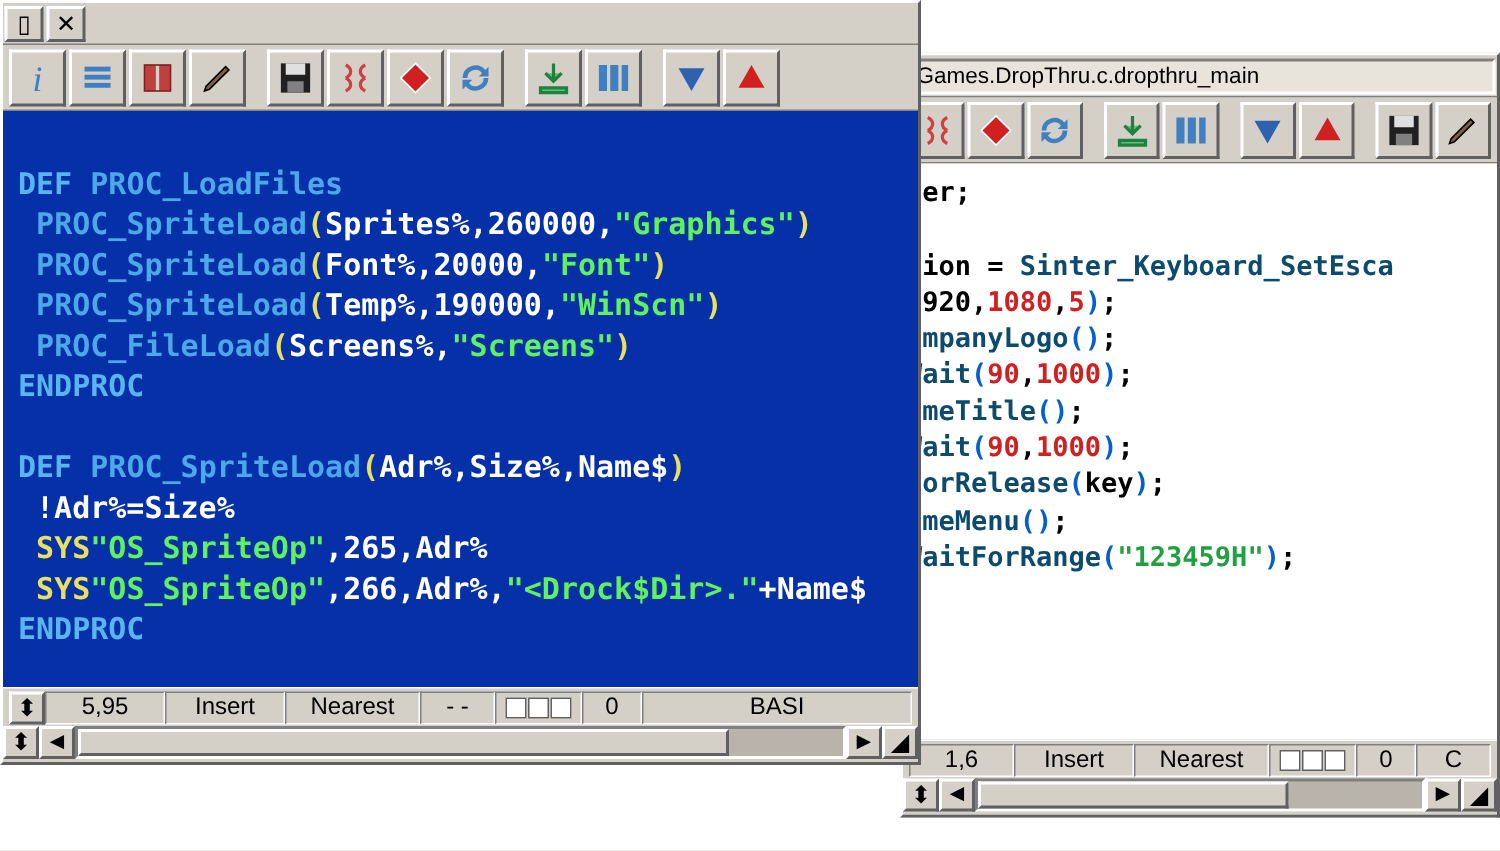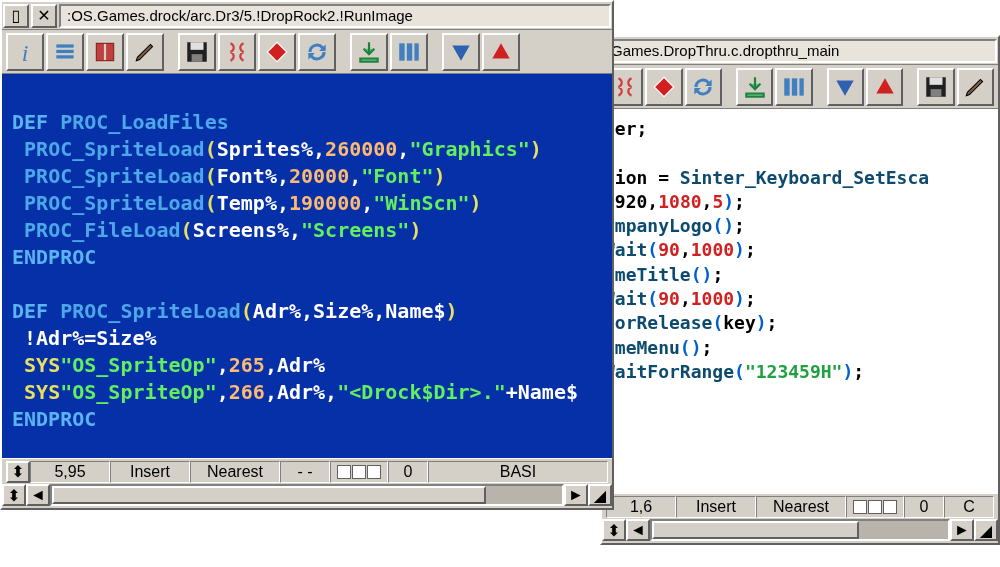--- a/index.html
+++ b/index.html
@@ -79,21 +79,21 @@
   line-height: 1.35;
   overflow: hidden;
   white-space: pre;
 }
 .ed-blue { background: #0630a8; color: #fff; }
 .ed-white { background: #fff; color: #000; font-size: 18px; padding-left: 2px; }
 
 .tk-def    { color: #5ab4f0; }
 .tk-proc   { color: #4ca8e8; }
 .tk-paren  { color: #e8e060; }
-.tk-num    { color: #fdba74; }
+.tk-num    { color: #ffffff; }
 .tk-str    { color: #60f060; }
 .tk-sys    { color: #e8e060; }
 .tk-white  { color: #fff; }
 .cw-plain{ color: #000; }
 .cw-call { color: #0c4a6e; }
 .cw-num  { color: #d02020; }
 .cw-str  { color: #20a040; }
 .cw-paren{ color: #0060d0; }
 
 .statusbar {
@@ -222,21 +222,20 @@
       </div>
     <div class="scroll-btn">►</div>
     <div class="scroll-btn">◢</div>
   </div>
 </div>
 
 <div class="window win-left">
   <div class="titlebar">
     <div class="title-btn">▯</div>
     <div class="title-btn">✕</div>
-    <div class="title-text">:OS.Games.drock/arc.Dr3/5.!DropRock2.!RunImage</div>
   </div>
   <div class="toolbar">
     <div class="tool-btn">
         <svg viewBox="0 0 24 24">
           <text x="12" y="20" font-size="22" font-style="italic" text-anchor="middle" fill="#4080c0" font-family="serif">i</text>
         </svg>
       </div>
     <div class="tool-btn">
         <svg viewBox="0 0 24 24">
           <rect x="4" y="5" width="16" height="3" fill="#4080c0"></rect>

